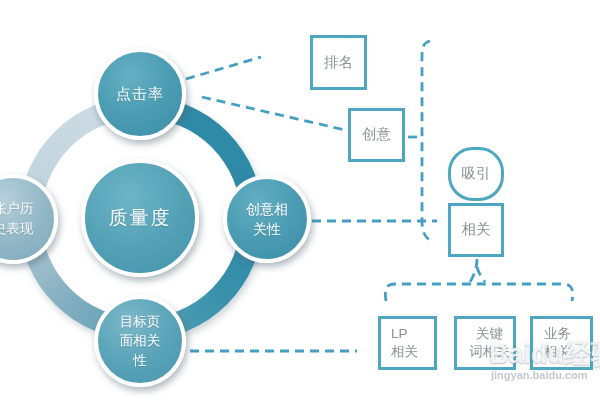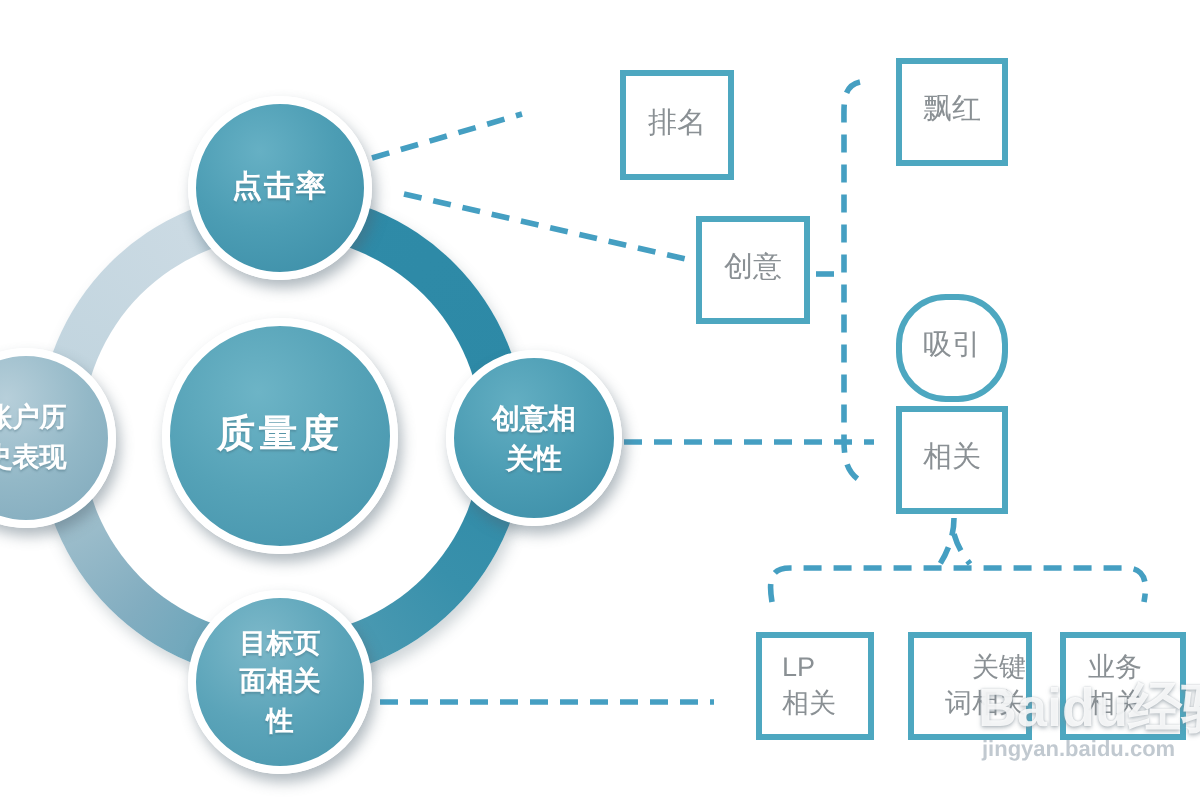--- a/index.html
+++ b/index.html
@@ -16,21 +16,21 @@
       #9cbecd 352deg, #2f8ba8 360deg);
     box-shadow:2px 4px 7px rgba(100,120,130,.30);
   }
   .ring::after{
     content:"";position:absolute;inset:22px;border-radius:50%;background:#fff;
   }
   
   .circle{
     position:absolute;border-radius:50%;border:4px solid #fff;
     display:flex;flex-direction:column;align-items:center;justify-content:center;
-    color:#fff;font-weight:bold;text-align:center;z-index:4;
+    color:#fff;font-weight:normal;text-align:center;z-index:4;
     box-shadow:2px 4px 7px rgba(80,100,112,.45);
     text-shadow:0 1px 1px rgba(60,100,115,.35);
   }
   .circle span{display:block;line-height:1.45;}
   .c-top{left:94px;top:48px;width:84px;height:84px;font-size:15px;letter-spacing:1px;
     background:radial-gradient(circle at 38% 28%, #66b0c4 0%, #4c9db4 48%, #3a8ca6 100%);}
   .c-center{left:81px;top:159px;width:110px;height:110px;font-size:19px;letter-spacing:2px;
     background:radial-gradient(circle at 40% 30%, #6db4c6 0%, #55a2b7 50%, #4392ab 100%);}
   .c-right{left:223px;top:175px;width:80px;height:80px;font-size:14px;
     background:radial-gradient(circle at 38% 28%, #63aec2 0%, #4c9db4 48%, #3a8ca6 100%);}
@@ -45,21 +45,21 @@
     color:#8a9094;font-size:14.5px;line-height:1.35;z-index:4;text-align:left;
   }
   .box span{display:block;}
   .b-ranking{left:265px;top:35px;width:57px;height:55px;margin-left:45px;}
   .b-creative{left:348px;top:108px;width:57px;height:54px;}
   .b-highlight{left:448px;top:29px;width:56px;height:54px;}
   .b-fluent{left:448px;top:88px;width:56px;height:54px;}
   .b-attract{left:448px;top:147px;width:56px;height:54px;border-radius:25px;}
   .b-relevant{left:448px;top:203px;width:56px;height:54px;}
   .b-lp{left:378px;top:316px;width:59px;height:54px;font-size:13.5px;align-items:flex-start;padding-left:10px;}
-  .b-keyword{left:454px;top:316px;width:62px;height:54px;font-size:13.5px;align-items:flex-end;padding-left:9px;}
+  .b-keyword{left:454px;top:316px;width:62px;height:54px;font-size:13.5px;align-items:center;padding-left:9px;}
   .b-business{left:530px;top:316px;width:63px;height:54px;font-size:13.5px;align-items:flex-start;padding-left:11px;}
   
   svg.connectors{position:absolute;left:0;top:0;z-index:3;pointer-events:none;}
   
   .wm-brand{
     position:absolute;left:489px;top:336px;z-index:10;white-space:nowrap;
     font-size:27px;font-weight:bold;color:rgba(255,255,255,.85);
     text-shadow:0 1px 2px rgba(125,138,148,.55), 0 0 1px rgba(125,138,148,.4);
   }
   .wm-url{
@@ -112,23 +112,20 @@
     <span>账户历</span>
     <span>史表现</span>
   </div>
 
   <div class="box b-ranking">
     <span>排名</span>
   </div>
   <div class="box b-creative">
     <span>创意</span>
   </div>
-  <div class="box b-highlight">
-    <span>飘红</span>
-  </div>
   <div class="box b-attract">
     <span>吸引</span>
   </div>
   <div class="box b-relevant">
     <span>相关</span>
   </div>
   <div class="box b-lp">
     <span>LP</span>
     <span>相关</span>
   </div>

